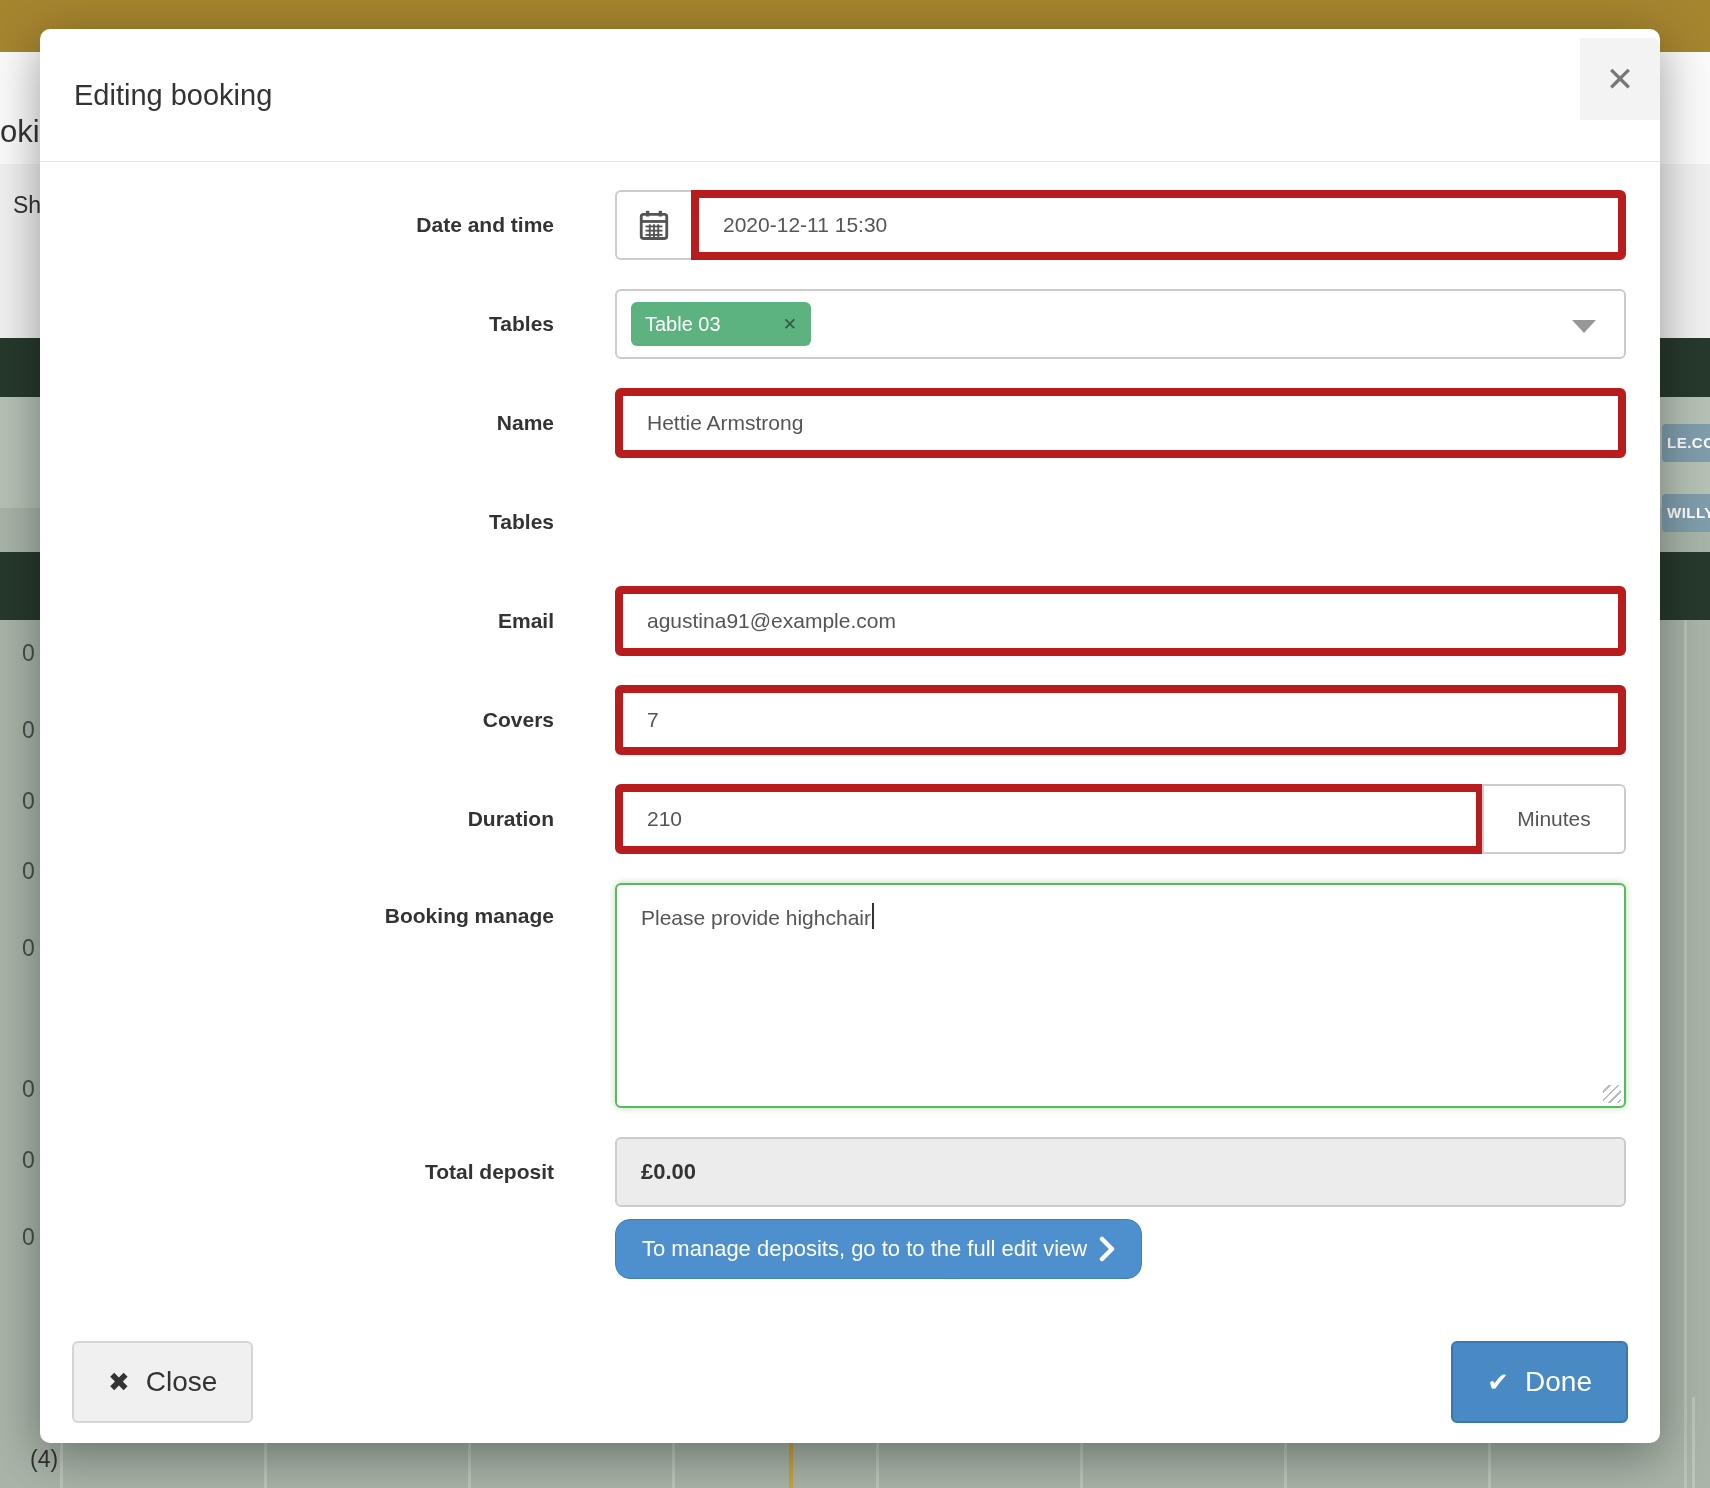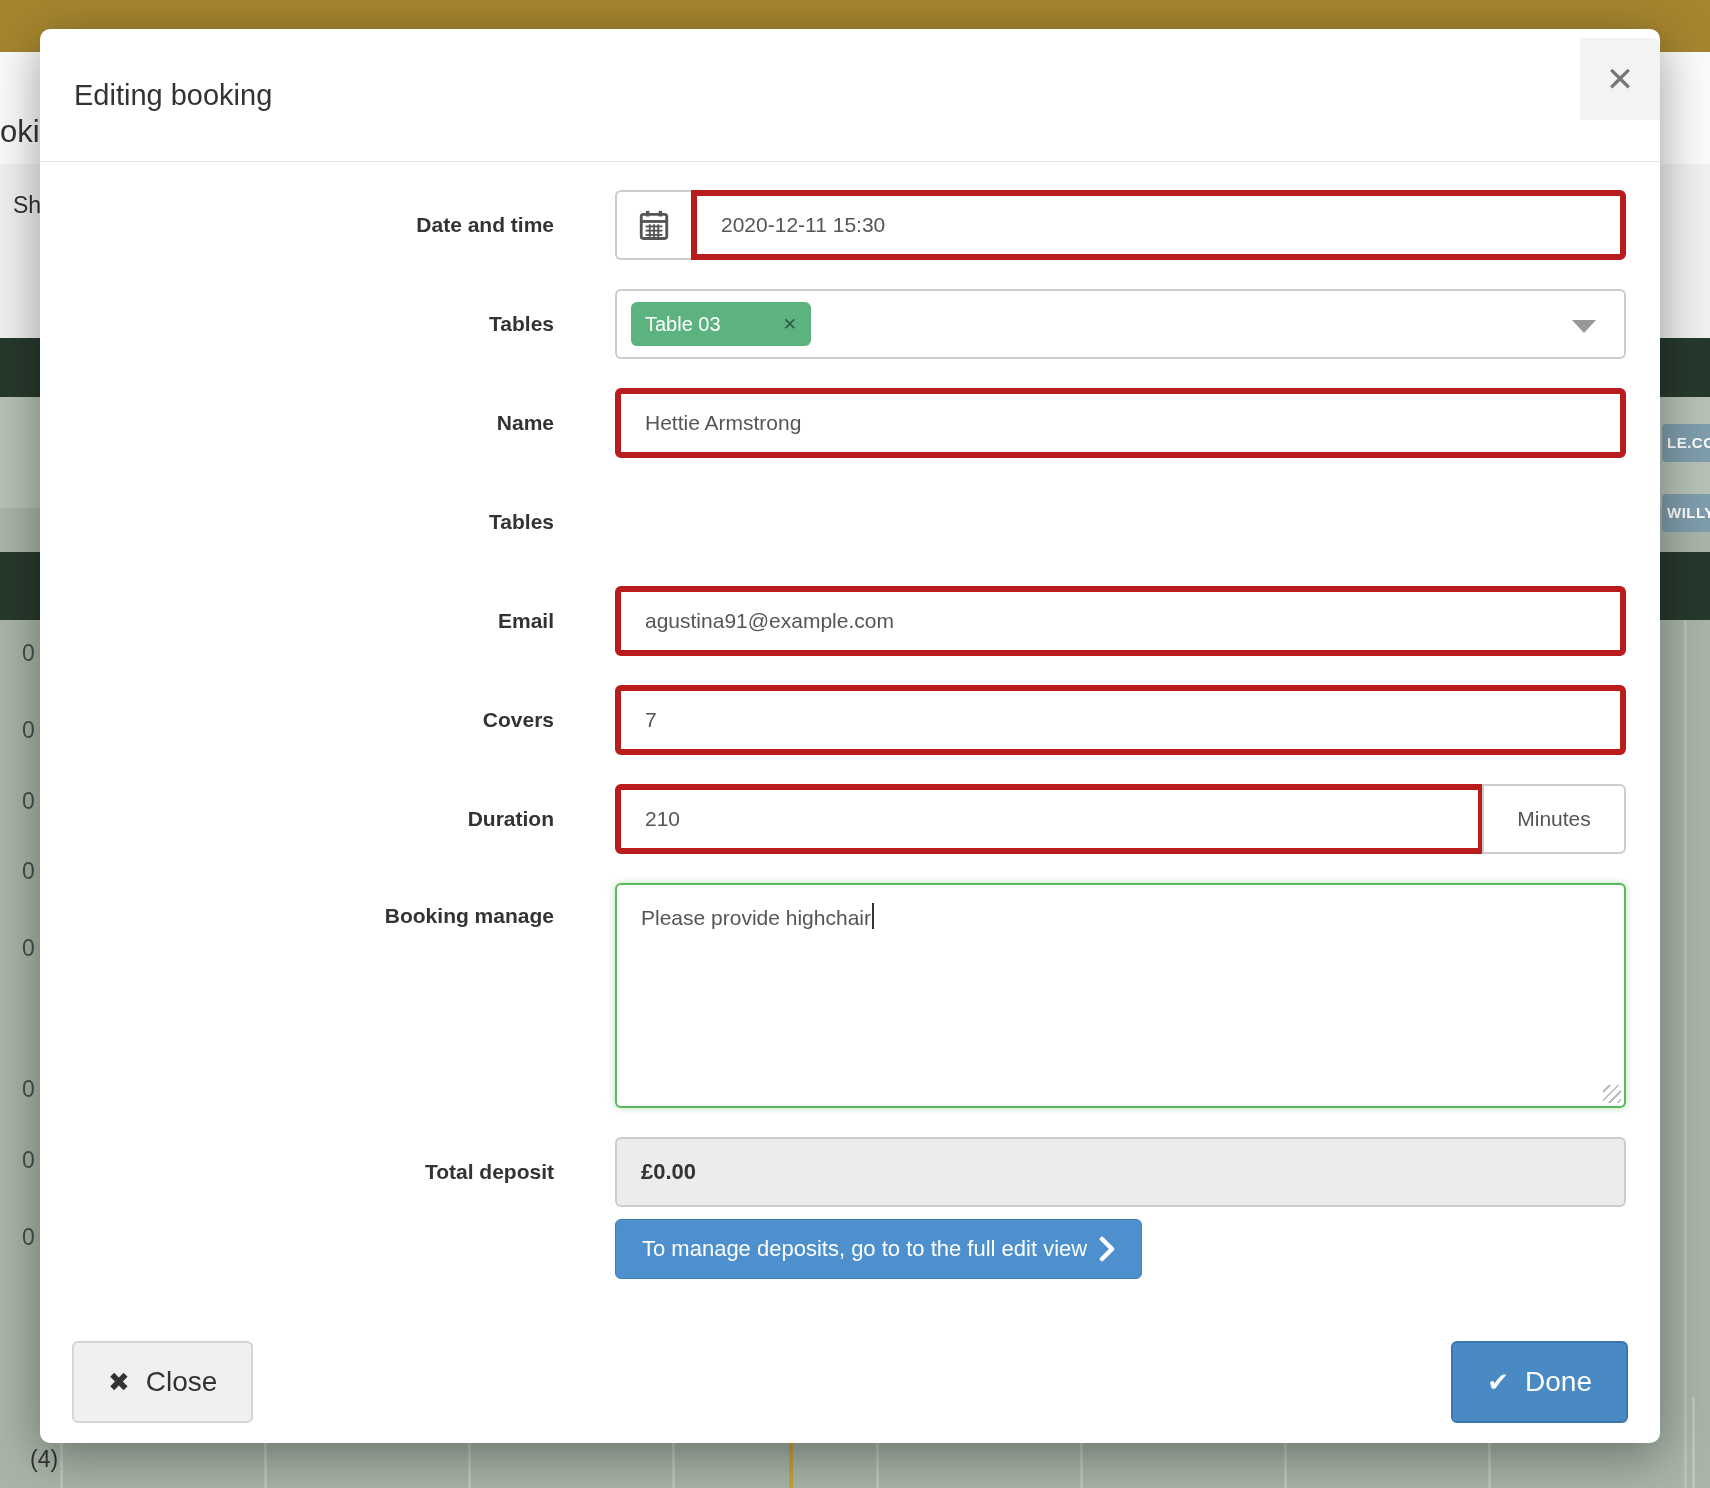--- a/index.html
+++ b/index.html
@@ -41,21 +41,21 @@
                  border: none; border-radius: 0 8px 0 0; cursor: pointer; }
   .modal-close span { font-size: 34px; color: #777; line-height: 82px; }
 
   .modal-body { padding: 28px 34px 0 34px; flex: 0 0 auto; }
   .form-row { display: flex; margin-bottom: 29px; }
   .form-label { width: 541px; padding-right: 61px; text-align: right; font-size: 21px; font-weight: 700;
                 color: #333; line-height: 70px; flex: 0 0 auto; }
   .form-label.top-align { line-height: 26px; padding-top: 20px; }
   .field-col { flex: 1 1 auto; min-width: 0; }
 
-  .text-input { width: 100%; height: 70px; border: 6px solid #b91c1c; border-radius: 6px; font-size: 21px;
+  .text-input { width: 100%; height: 70px; border: 8px solid #b91c1c; border-radius: 6px; font-size: 21px;
                 color: #555; padding: 0 24px; font-family: "Liberation Sans", sans-serif; background: #fff; }
 
   .input-group { display: flex; width: 100%; }
   .ig-addon { width: 76px; height: 70px; border: 2px solid #ccc; border-right: none; border-radius: 6px 0 0 6px;
               background: #fff; display: flex; align-items: center; justify-content: center; flex: 0 0 auto; }
   .ig-addon.right { width: 144px; border: 2px solid #ccc; border-left: 2px solid #ccc; margin-left: -2px;
                     border-radius: 0 6px 6px 0; font-size: 21px; color: #555; }
   .input-group .text-input.has-left-addon { border-radius: 0 6px 6px 0; }
   .input-group .text-input.has-right-addon { border-radius: 6px 0 0 6px; }
 
@@ -72,21 +72,21 @@
                   box-shadow: 0 0 7px rgba(92,184,92,0.45); padding: 18px 24px; font-size: 21px; color: #555;
                   background: #fff; cursor: text; }
   .text-caret { display: inline-block; width: 2px; height: 26px; background: #333; vertical-align: -4px; margin-left: 1px; }
   .resize-handle { position: absolute; right: 3px; bottom: 3px; width: 18px; height: 18px;
                    background: repeating-linear-gradient(135deg, transparent 0 4px, #bbb 4px 6px); }
 
   .disabled-input { width: 100%; height: 70px; background: #ececec; border: 2px solid #ccc; border-radius: 6px;
                     line-height: 66px; padding: 0 24px; font-size: 22px; font-weight: 600; color: #333; }
   .deposit-row { margin-bottom: 12px; }
   .offset-row { padding-left: 541px; margin-bottom: 0; }
-  .deposit-link-btn { height: 60px; padding: 0 26px; background: #4e90ce; border: 1px solid #3f7fb8; border-radius: 6px;
+  .deposit-link-btn { height: 60px; padding: 0 26px; background: #4e90ce; border: 1px solid #3f7fb8; border-radius: 15px;
                       color: #fff; font-size: 22px; cursor: pointer; display: inline-flex; align-items: center;
                       font-family: "Liberation Sans", sans-serif; }
   .deposit-link-btn svg { margin-left: 12px; }
 
   .modal-footer { margin-top: auto; padding: 0 32px 20px 32px; display: flex; justify-content: space-between;
                   align-items: flex-end; flex: 0 0 auto; }
   .btn { height: 82px; border-radius: 6px; font-size: 28px; padding: 0 34px; cursor: pointer;
          display: inline-flex; align-items: center; font-family: "Liberation Sans", sans-serif; }
   .btn .btn-icon { margin-right: 16px; }
   .btn-default { background: #f0f0f0; border: 2px solid #d5d5d5; color: #333; }

